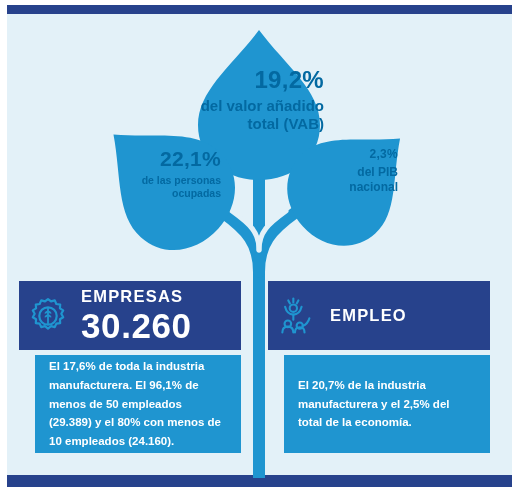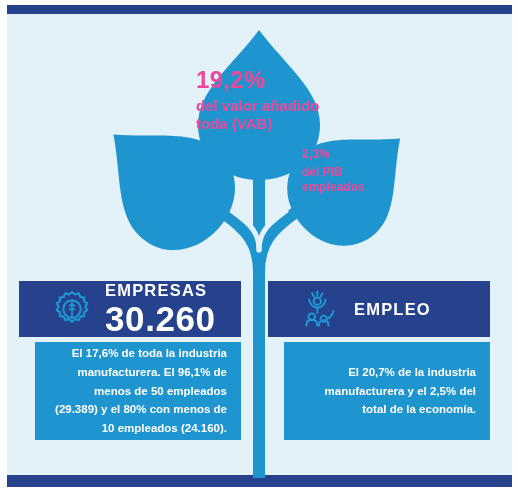--- a/index.html
+++ b/index.html
@@ -45,22 +45,22 @@
   }
   .plant-layer {
     position: absolute;
     left: 0;
     top: 0;
     width: 518px;
     height: 492px;
   }
   .leaf-text {
     position: absolute;
-    text-align: left;
-    color: #ec4899;
+    text-align: right;
+    color: #0369a1;
     pointer-events: none;
   }
   .leaf-pct {
     font-weight: bold;
     letter-spacing: 0.3px;
     line-height: 1;
   }
   .leaf-cap {
     font-weight: bold;
     line-height: 1.22;
@@ -89,25 +89,25 @@
   #leaf-right-text .leaf-cap { font-size: 12px; }
 
   .card {
     position: absolute;
     top: 281px;
     width: 222px;
   }
   #card-empresas { left: 19px; }
   #card-empleo { left: 268px; }
   .card-header {
-    height: 56px;
+    height: 69px;
     background: #27428c;
     display: flex;
     align-items: center;
-    padding-left: 30px;
+    padding-left: 6px;
     box-sizing: border-box;
   }
   .card-icon {
     width: 46px;
     height: 46px;
     flex: 0 0 46px;
     display: flex;
     align-items: center;
     justify-content: center;
   }
@@ -131,21 +131,21 @@
     height: 5px;
     background: #e3f1f8;
   }
   .card-body {
     height: 98px;
     background: #1f95d0;
     color: #ffffff;
     font-size: 11.5px;
     font-weight: bold;
     line-height: 1.62;
-    text-align: right;
+    text-align: left;
     display: flex;
     align-items: center;
     justify-content: center;
     padding: 0 14px;
     box-sizing: border-box;
     margin-left: 16px;
   }
 </style>
 </head>
 <body>
@@ -187,30 +187,37 @@
                C 408 229 384 249 354 249
                C 324 249 300 229 300 200
                C 300 170 330 150 354 118 Z" fill="#1f95d0"></path>
     </g>
   </svg>
 
   <div class="leaf-text" id="leaf-center-text">
     <div class="leaf-pct">19,2%</div>
     <div class="leaf-cap">
       <div>del valor añadido</div>
-      <div>toda (VAB)</div>
-    </div>
-  </div>
-
+      <div>total (VAB)</div>
+    </div>
+  </div>
+
+  <div class="leaf-text" id="leaf-left-text">
+    <div class="leaf-pct">22,1%</div>
+    <div class="leaf-cap">
+      <div>de las personas</div>
+      <div>ocupadas</div>
+    </div>
+  </div>
 
   <div class="leaf-text" id="leaf-right-text">
     <div class="leaf-pct">2,3%</div>
     <div class="leaf-cap">
       <div>del PIB</div>
-      <div>empleados</div>
+      <div>nacional</div>
     </div>
   </div>
 
   <div class="card" id="card-empresas">
     <div class="card-header">
       <div class="card-icon">
         <svg viewBox="0 0 48 48" width="44" height="44">
           <g fill="none" stroke="#1f95d0" stroke-width="2.4" stroke-linecap="round" stroke-linejoin="round">
             <path d="M24 5.5 l3.3 2.6 4.1-1.1 1.7 3.9 4.2 0.6 -0.3 4.2 3.6 2.2 -2.1 3.7 2.1 3.7 -3.6 2.2 0.3 4.2 -4.2 0.6 -1.7 3.9 -4.1-1.1 -3.3 2.6 -3.3-2.6 -4.1 1.1 -1.7-3.9 -4.2-0.6 0.3-4.2 -3.6-2.2 2.1-3.7 -2.1-3.7 3.6-2.2 -0.3-4.2 4.2-0.6 1.7-3.9 4.1 1.1 Z"></path>
             <circle cx="24" cy="24" r="9.5"></circle>

